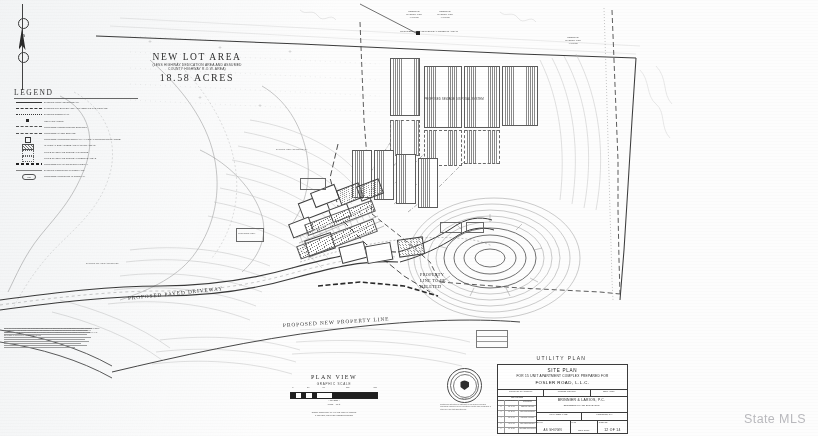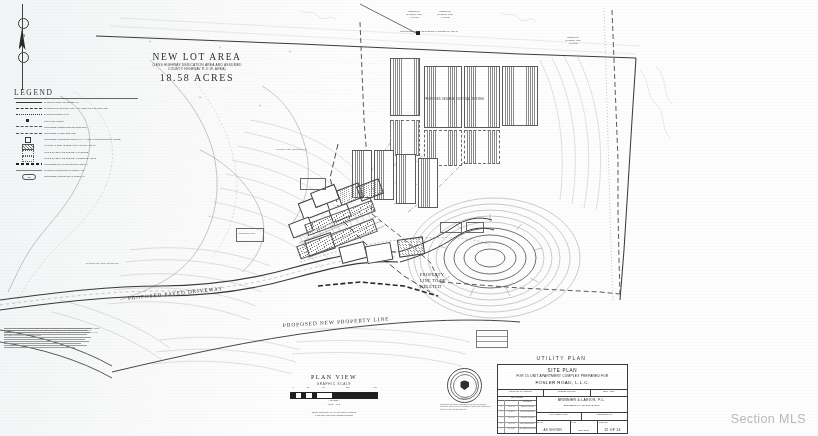--- a/index.html
+++ b/index.html
@@ -636,14 +636,14 @@
         <div style="flex:1;position:relative;border-left:.7px solid #3c3c3c;">
           <div class="tb-t6" style="position:absolute;left:1px;top:.5px;font-size:1.7px;text-align:left;">SHEET NO.</div>
           <div class="tb-t7" style="position:absolute;left:0;right:0;bottom:1.5px;font-size:3.4px;">12 OF 14</div>
         </div>
       </div>
     </div>
 
     <div id="scan"></div>
   </div>
 
-  <div id="wm">Section MLS</div>
+  <div id="wm">State MLS</div>
 </div>
 
 </body></html>

